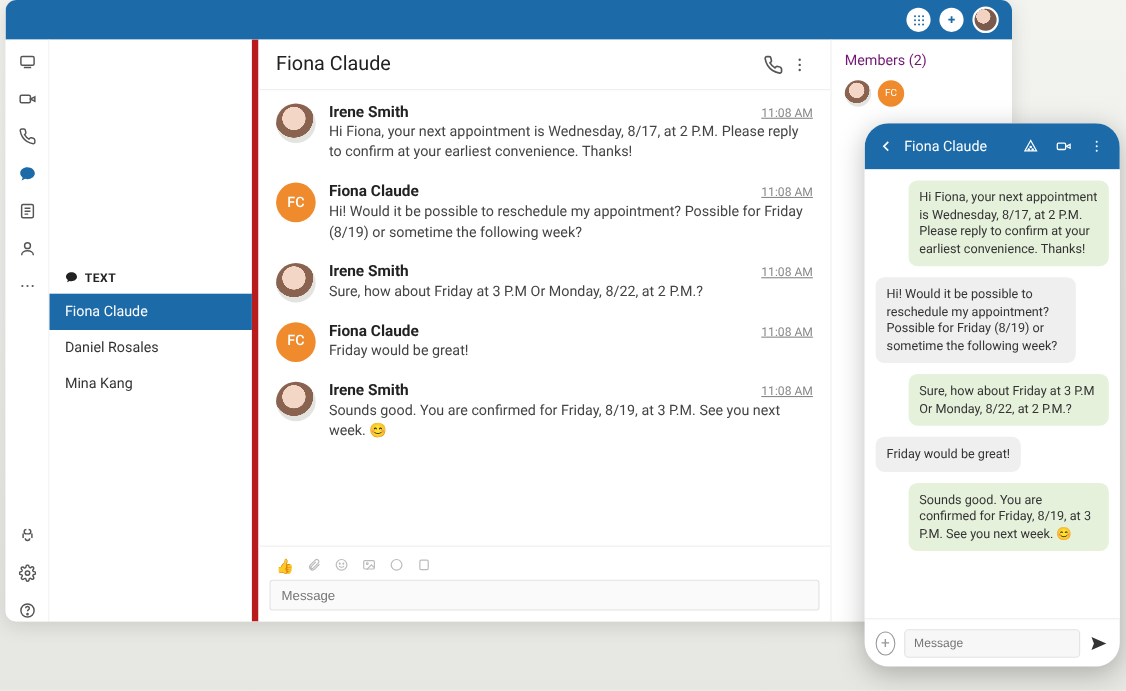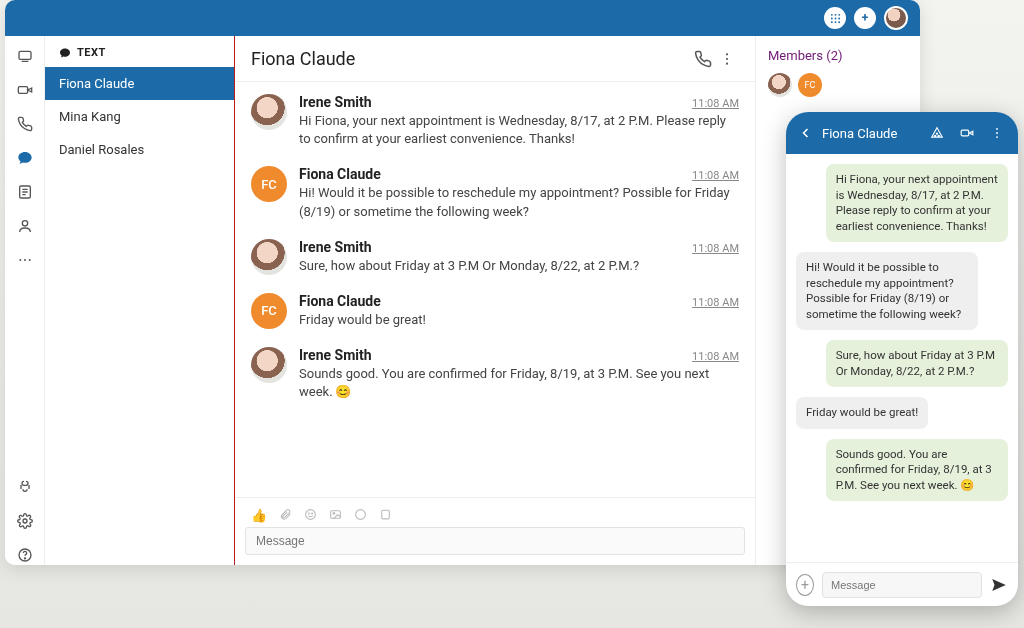--- a/index.html
+++ b/index.html
@@ -74,23 +74,24 @@
       align-items: center;
       justify-content: center;
       color: #555;
       cursor: pointer;
     }
     .nav-rail .rail-icon.active { color: #1c6ba8; }
     .nav-rail .spacer { flex: 1; }
     .conv-list {
       width: 190px;
       background: #fff;
-      border-right: 1px solid #b91c1c;
+      border-right: 6px solid #b91c1c;
       display: flex;
       flex-direction: column;
+      justify-content: center;
     }
     .conv-header {
       padding: 10px 14px 8px;
       font-size: 11px;
       letter-spacing: .5px;
       color: #222;
       font-weight: 700;
       display: flex;
       align-items: center;
       gap: 6px;
@@ -429,22 +430,22 @@
       <div class="conv-header">
         <span>
           <svg width="12" height="12" viewBox="0 0 24 24" fill="currentColor">
               <path d="M12 3C6.5 3 2 6.6 2 11c0 2.4 1.3 4.5 3.4 6L4 21l4.7-2.1c1 .3 2.1.4 3.3.4 5.5 0 10-3.6 10-8S17.5 3 12 3z"></path>
             </svg>
         </span>
         <span>TEXT</span>
       </div>
       <div id="conv-items">
           <div class="conv-item active">Fiona Claude</div>
+          <div class="conv-item">Daniel Rosales</div>
           <div class="conv-item">Mina Kang</div>
-          <div class="conv-item">Daniel Rosales</div>
         </div>
     </div>
 
     <div class="chat-pane">
       <div class="chat-header">
         <div class="chat-title">Fiona Claude</div>
         <div class="hicon">
           <svg width="18" height="18" viewBox="0 0 24 24" fill="none" stroke="currentColor" stroke-width="2">
               <path d="M22 16.9v3a2 2 0 0 1-2.2 2 19.8 19.8 0 0 1-8.6-3.1 19.5 19.5 0 0 1-6-6A19.8 19.8 0 0 1 2.1 4.2 2 2 0 0 1 4.1 2h3a2 2 0 0 1 2 1.7c.1.9.3 1.8.6 2.6a2 2 0 0 1-.5 2.1L8 9.6a16 16 0 0 0 6 6l1.2-1.2a2 2 0 0 1 2.1-.5c.8.3 1.7.5 2.6.6a2 2 0 0 1 1.7 2z"></path>
             </svg>

